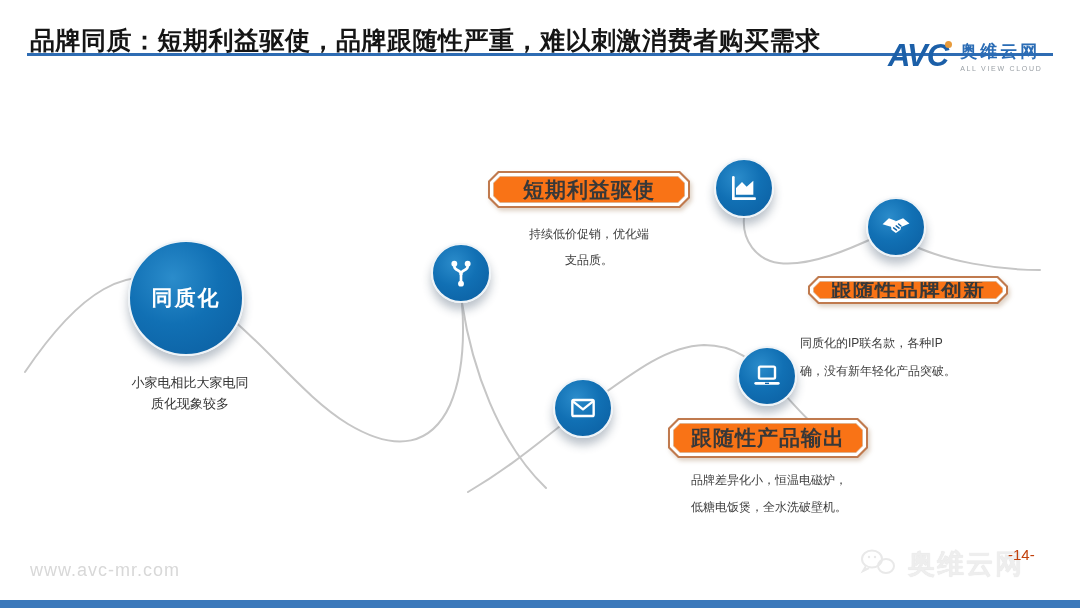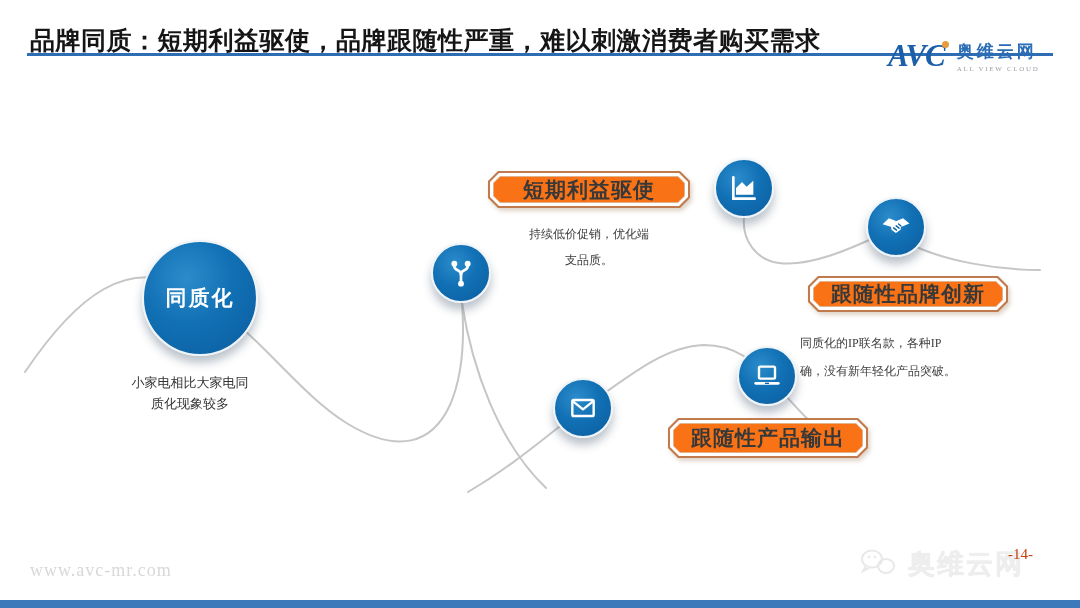--- a/index.html
+++ b/index.html
@@ -1,18 +1,18 @@
 <!DOCTYPE html>
 <html><head>
 <meta charset="utf-8">
 <style>
   html,body{margin:0;padding:0;background:#fff;}
   .slide{
     position:relative;width:1080px;height:608px;background:#ffffff;overflow:hidden;
-    font-family:Liberation Serif, serif;
+    font-family:Liberation Sans, sans-serif;
   }
   
   .title{
     position:absolute;left:30px;top:24px;font-size:25px;font-weight:700;color:#151515;
     letter-spacing:.5px;white-space:nowrap;
   }
   .title-underline{position:absolute;left:27px;top:53px;width:1026px;height:3px;background:#2e6cb3;}
   .logo{position:absolute;left:888px;top:16px;display:flex;align-items:center;margin-top:22px;}
   .logo-mark{position:relative;font-size:31px;font-weight:800;font-style:italic;color:#1b5fa8;letter-spacing:-1px;}
   .logo-dot{position:absolute;right:-4px;top:3px;width:7px;height:7px;border-radius:50%;background:#e89b3c;}
@@ -21,21 +21,21 @@
   .logo-tag{font-size:7px;color:#9aa0a6;letter-spacing:1.7px;margin-top:2px;}
   
   .curves{position:absolute;left:0;top:0;}
   
   .node{
     position:absolute;border-radius:50%;
     background:radial-gradient(circle at 38% 32%, #2b8ccb 0%, #1170b4 45%, #0b5d9f 100%);
     border:2px solid #eef3f7;box-shadow:0 7px 10px rgba(45,65,90,.32);
     display:flex;align-items:center;justify-content:center;box-sizing:border-box;
   }
-  .node-big{left:142px;top:240px;width:116px;height:116px;}
+  .node-big{left:128px;top:240px;width:116px;height:116px;}
   .node-sm{width:60px;height:60px;}
   .node-big .node-label{color:#fff;font-size:21px;font-weight:700;letter-spacing:2px;}
   .node svg{display:block;}
   
   .tag{position:absolute;filter:drop-shadow(2px 3px 2px rgba(150,110,70,.30));}
   .tag .b1,.tag .b2,.tag .b3,.tag .b4{position:absolute;}
   .tag .b1{inset:0;background:#c07a4e;clip-path:polygon(10px 0,calc(100% - 10px) 0,100% 10px,100% calc(100% - 10px),calc(100% - 10px) 100%,10px 100%,0 calc(100% - 10px),0 10px);}
   .tag .b2{inset:2px;background:#ffffff;clip-path:polygon(9px 0,calc(100% - 9px) 0,100% 9px,100% calc(100% - 9px),calc(100% - 9px) 100%,9px 100%,0 calc(100% - 9px),0 9px);}
   .tag .b3{inset:5px;background:#e0b28d;clip-path:polygon(7px 0,calc(100% - 7px) 0,100% 7px,100% calc(100% - 7px),calc(100% - 7px) 100%,7px 100%,0 calc(100% - 7px),0 7px);}
   .tag .b4{inset:6px;background:#f97316;clip-path:polygon(6px 0,calc(100% - 6px) 0,100% 6px,100% calc(100% - 6px),calc(100% - 6px) 100%,6px 100%,0 calc(100% - 6px),0 6px);
@@ -146,36 +146,40 @@
     <div class="b1"></div>
       <div class="b2"></div>
     <div class="b3"></div>
     <div class="b4">短期利益驱使</div>
   </div>
   <div class="para para-center p1">
     <div>持续低价促销，优化端</div>
     <div>支品质。</div>
   </div>
 
-  <div class="tag" style="left:808px;top:276px;width:200px;height:36px;">
+  <div class="tag" style="left:808px;top:276px;width:200px;height:28px;">
     <div class="b1"></div>
       <div class="b2"></div>
     <div class="b3"></div>
     <div class="b4">跟随性品牌创新</div>
   </div>
   <div class="para p2">
     <div>同质化的IP联名款，各种IP</div>
     <div>确，没有新年轻化产品突破。</div>
   </div>
 
   <div class="tag" style="left:668px;top:418px;width:200px;height:40px;border-radius:18px;">
     <div class="b1"></div>
       <div class="b2"></div>
     <div class="b3"></div>
     <div class="b4">跟随性产品输出</div>
+  </div>
+  <div class="para para-center p3">
+    <div>品牌差异化小，恒温电磁炉，</div>
+    <div>低糖电饭煲，全水洗破壁机。</div>
   </div>
 
   <div class="site">www.avc-mr.com</div>
   <div class="wm">
     <svg width="42" height="36" viewBox="0 0 42 36" style="margin-right:8px;">
       <g fill="none" stroke="#e9e9e9" stroke-width="2">
         <ellipse cx="14" cy="13" rx="10" ry="8.5"></ellipse>
         <ellipse cx="28" cy="20" rx="8" ry="7"></ellipse>
         <path d="M8 20 L5 25 L11 22" fill="#fff"></path>
       </g>

